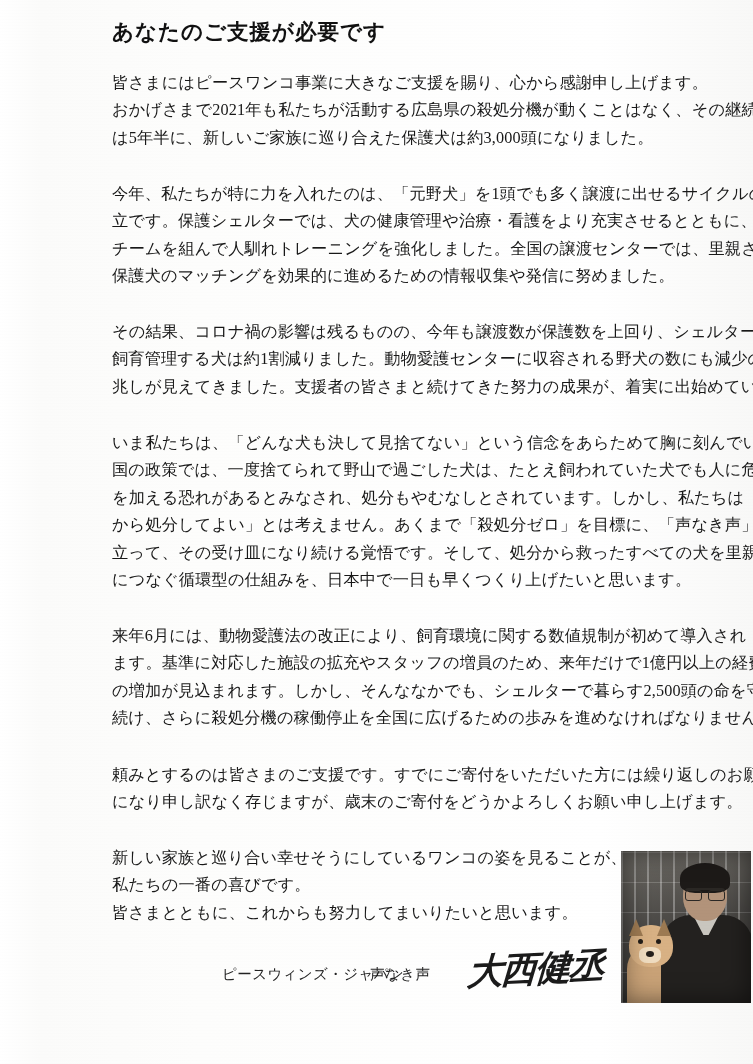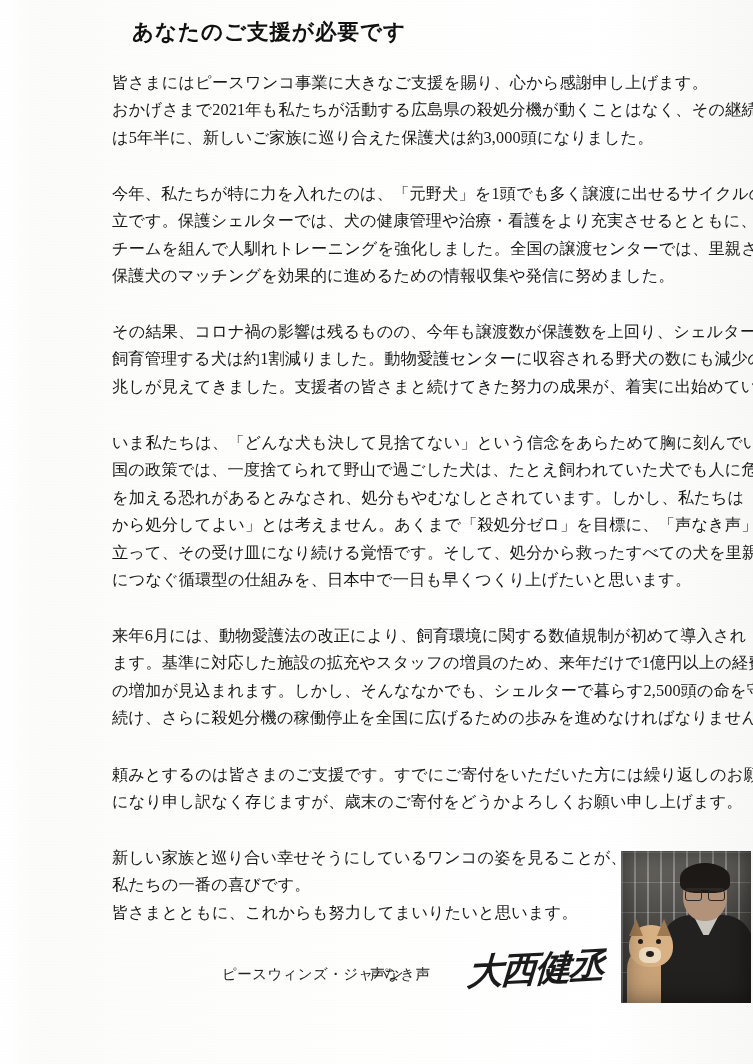--- a/index.html
+++ b/index.html
@@ -39,21 +39,20 @@
   }
   .title {
     position: absolute;
     left: 112px;
     top: 17px;
     font-size: 21.5px;
     font-weight: bold;
     letter-spacing: 1.0px;
     color: #111;
     white-space: nowrap;
-    margin-left: 20px;
   }
   .para {
     position: absolute;
     left: 112px;
     width: 700px;
     font-size: 16.2px;
     line-height: 27.4px;
     letter-spacing: 0.15px;
     color: #181818;
     white-space: pre-wrap;

